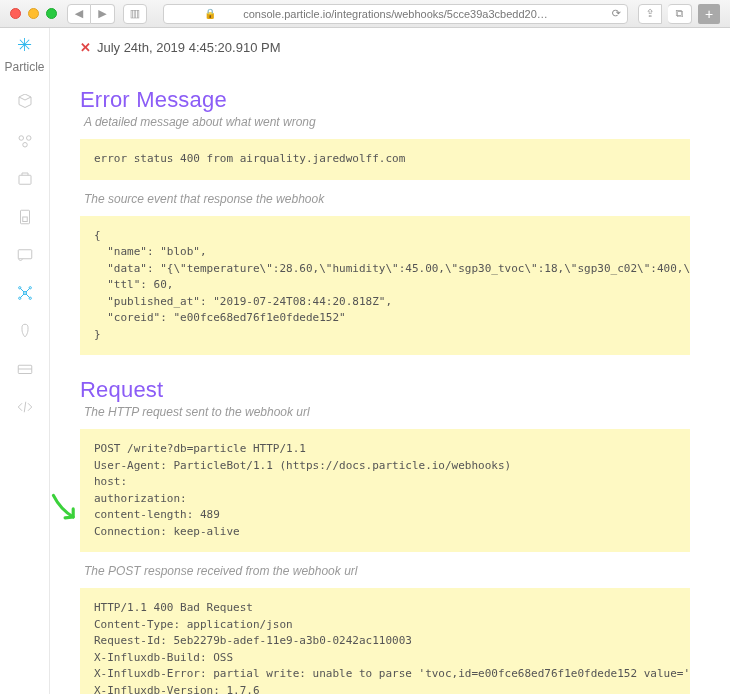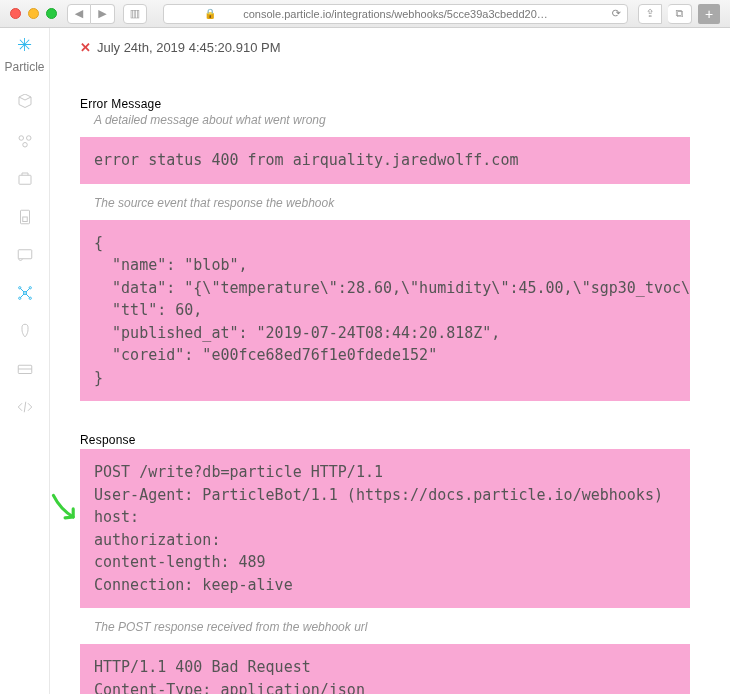--- a/index.html
+++ b/index.html
@@ -48,25 +48,25 @@
   .side-ic { width:18px; height:18px; color:#bfbfbf; display:flex; align-items:center; justify-content:center; }
   .side-ic svg { width:18px; height:18px; stroke:#c5c5c5; stroke-width:1.3; fill:none; }
   .side-ic.active svg { stroke:#2fb7ec; }
   .content {
     flex:1; background:#fff; overflow-y:auto; padding: 0 0 20px 0;
     position:relative;
   }
   .content-inner { padding: 8px 24px 24px 30px; }
   .ts-row { display:flex; align-items:center; gap:6px; font-size:13px; color:#555; padding:4px 0 10px 0; }
   .ts-row .x-ic { color:#e04646; font-weight:bold; font-size:13px; }
-  h2.sec-title { font-size:12px; font-weight:400; color:#000000; margin:32px 0 2px 0; letter-spacing:.2px; }
-  .sec-sub { font-size:12px; color:#9a9a9a; font-style:italic; margin:0 0 10px 14px; }
+  h2.sec-title { font-size:22px; font-weight:400; color:#8b5cf6; margin:22px 0 2px 0; letter-spacing:.2px; }
+  .sec-sub { font-size:12px; color:#9a9a9a; font-style:italic; margin:0 0 10px 4px; }
   pre.code {
-    background:#f9a8d4; border:none; padding:12px 14px;
-    font-family: Menlo, Consolas, monospace; font-size:15px; line-height:1.5;
+    background:#fef9c3; border:none; padding:12px 14px;
+    font-family: Menlo, Consolas, monospace; font-size:11px; line-height:1.5;
     color:#555; white-space:pre; overflow-x:hidden; margin:0 16px 12px 0;
   }
   
   .arrow-annot {
     position:absolute; left:48px; top:490px; pointer-events:none;
   }
   .arrow-annot svg { width:36px; height:36px; }
 </style>
 </head>
 <body>
@@ -170,21 +170,22 @@
 
       <p class="sec-sub">The source event that response the webhook</p>
       <pre class="code">{
   "name": "blob",
   "data": "{\"temperature\":28.60,\"humidity\":45.00,\"sgp30_tvoc\":18,\"sgp30_c02\":400,\"bme680_temp\":27.36,\"bme
   "ttl": 60,
   "published_at": "2019-07-24T08:44:20.818Z",
   "coreid": "e00fce68ed76f1e0fdede152"
 }</pre>
 
-      <h2 class="sec-title">Response</h2>
+      <h2 class="sec-title">Request</h2>
+      <p class="sec-sub">The HTTP request sent to the webhook url</p>
       <pre class="code">POST /write?db=particle HTTP/1.1
 User-Agent: ParticleBot/1.1 (https://docs.particle.io/webhooks)
 host:
 authorization:
 content-length: 489
 Connection: keep-alive</pre>
 
       <p class="sec-sub">The POST response received from the webhook url</p>
       <pre class="code">HTTP/1.1 400 Bad Request
 Content-Type: application/json

